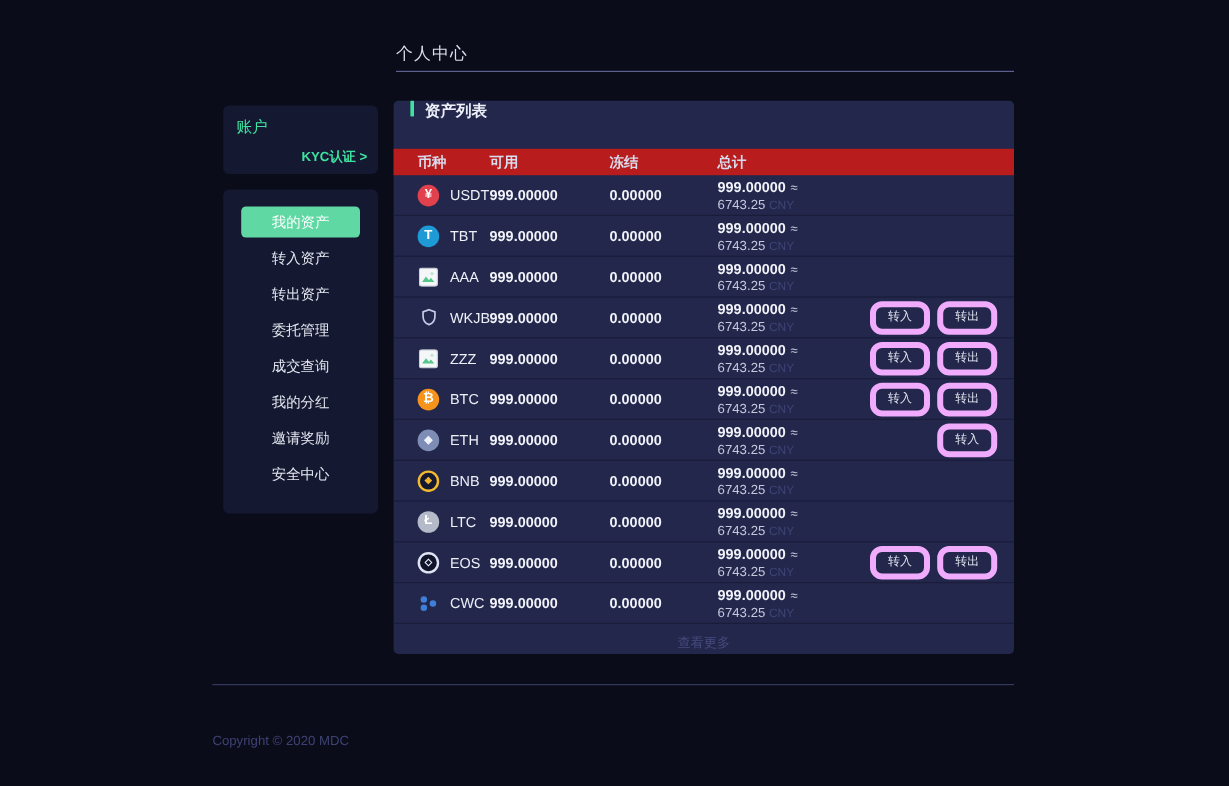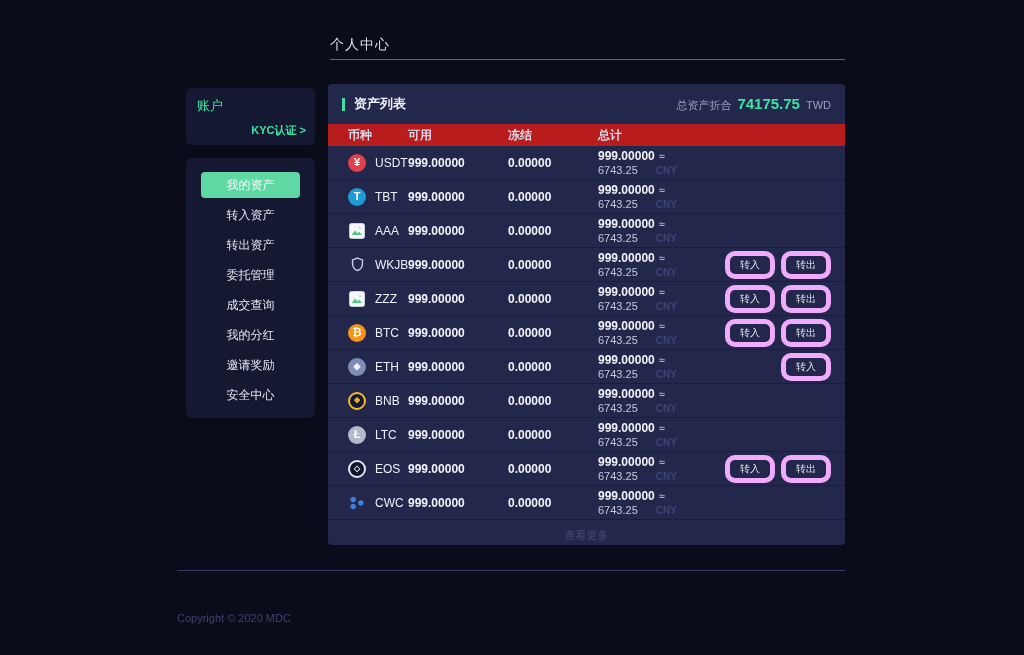--- a/index.html
+++ b/index.html
@@ -8,42 +8,42 @@
        font-family:"Liberation Sans",sans-serif;overflow:hidden}
 
   
   .page-title{position:absolute;left:330px;top:36px;font-size:14px;color:#dcdeec;letter-spacing:1px}
   .title-rule{position:absolute;left:330px;top:59px;width:515px;height:1px;background:#5c6090}
 
   
   .account-box{position:absolute;left:186px;top:88px;width:129px;height:57px;background:#141831;border-radius:5px}
   .account-title{position:absolute;left:11px;top:9px;font-size:13px;font-weight:normal;color:#3ee3a1}
   .kyc-link{position:absolute;right:9px;bottom:7px;font-size:11px;font-weight:bold;color:#3ee3a1;cursor:pointer}
-  .menu-box{position:absolute;left:186px;top:158px;width:129px;background:#141831;border-radius:5px;padding:12px 0 8px}
+  .menu-box{position:absolute;left:186px;top:158px;width:129px;background:#141831;border-radius:5px;padding:12px 0 18px}
   .menu-item{height:30px;line-height:30px;text-align:center;font-size:12px;color:#e6e8f2;cursor:pointer}
   .menu-item.active{margin:2px 15px 2px;height:26px;line-height:26px;border-radius:4px;background:#5fd8a3;color:#fdfefe}
 
   
   .panel{position:absolute;left:328px;top:84px;width:517px;height:461px;background:#23274b;border-radius:4px}
-  .panel-head{display:flex;align-items:center;height:40px;padding:0 14px}
+  .panel-head{display:flex;align-items:flex-start;height:40px;padding:0 14px}
   .green-bar{width:3px;height:13px;background:#3ee3a1;margin-right:9px}
   .panel-title{font-size:13px;font-weight:bold;color:#eef0f8}
   .total-wrap{margin-left:auto;display:flex;align-items:baseline;gap:6px}
   .total-label{font-size:11px;color:#9aa0c5}
   .total-value{font-size:15px;font-weight:bold;color:#3ee3a1}
   .total-cur{font-size:11px;color:#9aa0c5}
 
   .thead,.asset-row{display:grid;grid-template-columns:60px 100px 90px 1fr 112px;
                     align-items:center;padding:0 14px 0 20px}
   .thead{height:22px;background:#b91c1c;font-size:12px;font-weight:bold;color:#d9dcee}
   .asset-row{height:34px;border-bottom:1px solid #1a1d3a}
   .cell-coin{display:flex;align-items:center;gap:9px;font-size:12px;color:#eef0f8}
   .num{font-size:12px;font-weight:bold;color:#f2f3fa}
   .approx{font-weight:normal;color:#c6c9de;font-size:11px;margin-left:4px}
-  .cny{color:#3d4478;font-size:10px;margin-left:18px;font-weight:bold}
+  .cny{color:#3d4478;font-size:10px;margin-left:3px;font-weight:normal}
   .actions{display:flex;gap:6px;justify-content:flex-end}
   .pill-btn{border:5px solid #f0abfc;background:transparent;color:#e4e7f2;font-size:10px;line-height:1;
             padding:4px 10px;border-radius:10px;cursor:pointer;font-family:inherit}
   .view-more{text-align:center;padding-top:8px;font-size:11px;color:#454b7d;cursor:pointer}
 
   
   .coin-icon{width:18px;height:18px;flex:0 0 18px;display:inline-flex;align-items:center;justify-content:center;
              border-radius:50%;color:#fff;font-size:11px;font-weight:bold;line-height:1}
   .coin-icon.usdt{background:#e0414d}
   .coin-icon.tbt{background:#1e9ad6}
@@ -82,25 +82,20 @@
       <div class="menu-item">成交查询</div>
       <div class="menu-item">我的分红</div>
       <div class="menu-item">邀请奖励</div>
       <div class="menu-item">安全中心</div>
     </div>
 
   <div class="panel">
     <div class="panel-head">
       <span class="green-bar"></span>
       <span class="panel-title">资产列表</span>
-      <span class="total-wrap">
-        <span class="total-label">总资产折合</span>
-        <span class="total-value">74175.75</span>
-        <span class="total-cur">TWD</span>
-      </span>
     </div>
 
     <div class="thead">
       <span>币种</span>
       <span>可用</span>
       <span>冻结</span>
       <span>总计</span>
       <span></span>
     </div>
 

